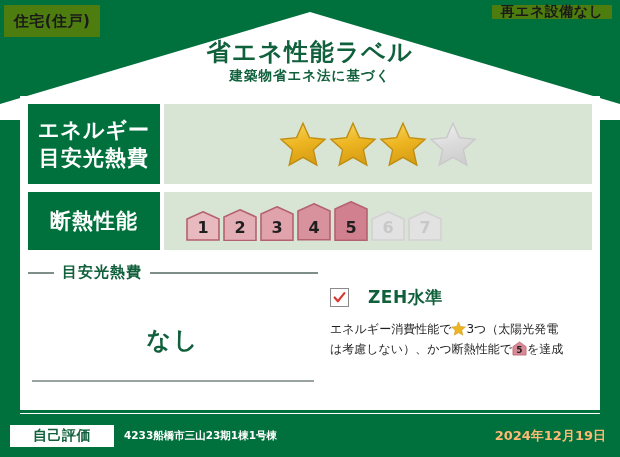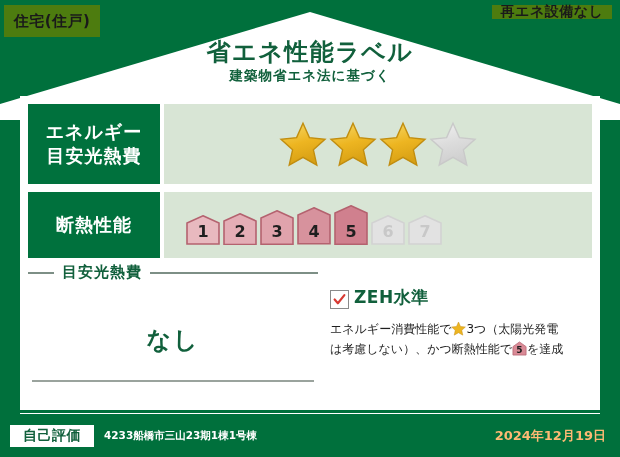--- a/index.html
+++ b/index.html
@@ -41,27 +41,27 @@
   .title-wrap{
     position:absolute;left:0;top:36px;width:620px;text-align:center;
     color:#11603c;
   }
   #title-sub{font-size:13.5px;font-weight:bold;letter-spacing:1px;line-height:1.2;}
   #title-main{font-size:24px;font-weight:bold;letter-spacing:1.5px;margin-top:3px;line-height:1.15;}
 
   
   .row{position:absolute;display:flex;}
   #row-energy{left:28px;top:104px;width:564px;height:80px;}
-  #row-insul{left:28px;top:192px;width:564px;height:66px;}
+  #row-insul{left:28px;top:192px;width:564px;height:58px;}
   .row-label{
     width:132px;
     background:#00713d;
     color:#ffffff;
     font-weight:bold;
-    font-size:18px;
+    font-size:21px;
     display:flex;flex-direction:column;align-items:center;justify-content:center;
     line-height:1.35;
     letter-spacing:1px;
     flex:none;
   }
   .row-value{
     flex:1;
     background:#d8e5d5;
     display:flex;align-items:center;justify-content:center;
     margin-left:4px;
@@ -98,21 +98,21 @@
   #cost-value{
     text-align:center;color:#11603c;font-weight:bold;font-size:24px;
     margin-top:42px;letter-spacing:2px;
   }
   #cost-rule-bottom{
     position:absolute;left:4px;top:128px;width:282px;height:2px;background:#9aa39d;
   }
 
   
   #zeh-panel{position:absolute;left:330px;top:286px;width:252px;}
-  .zeh-title{display:flex;align-items:flex-end;gap:5px;}
+  .zeh-title{display:flex;align-items:center;gap:19px;}
   .checkbox{
     width:17px;height:17px;border:1.5px solid #8a8a8a;background:#fff;
     display:flex;align-items:center;justify-content:center;flex:none;
   }
   .checkbox svg{width:13px;height:13px;}
   #zeh-label{color:#11603c;font-weight:bold;font-size:17px;letter-spacing:0.5px;}
   #zeh-desc{
     margin-top:11px;color:#1f1f1f;font-size:12px;line-height:1.65;letter-spacing:0px;
   }
   .inline-star{display:inline-block;vertical-align:-3px;width:15px;height:15px;}
@@ -128,21 +128,21 @@
   
   #footer-rule{position:absolute;left:20px;top:410px;width:580px;height:3px;background:#00703c;}
 
   
   #footer{
     position:absolute;left:0;top:414px;width:620px;height:43px;
     background:#00703c;display:flex;align-items:center;
   }
   #self-eval{
     margin-left:10px;background:#ffffff;color:#11603c;font-weight:bold;
-    font-size:14px;padding:2px 13px;letter-spacing:0.5px;flex:none;
+    font-size:14px;padding:2px 23px;letter-spacing:0.5px;flex:none;
   }
   #footer-address{
     margin-left:10px;color:#ffffff;font-size:10.5px;font-weight:bold;letter-spacing:0px;
   }
   #footer-date{
     margin-left:auto;margin-right:14px;color:#fdba74;font-size:13px;font-weight:bold;
   }
 </style>
 </head>
 <body>

